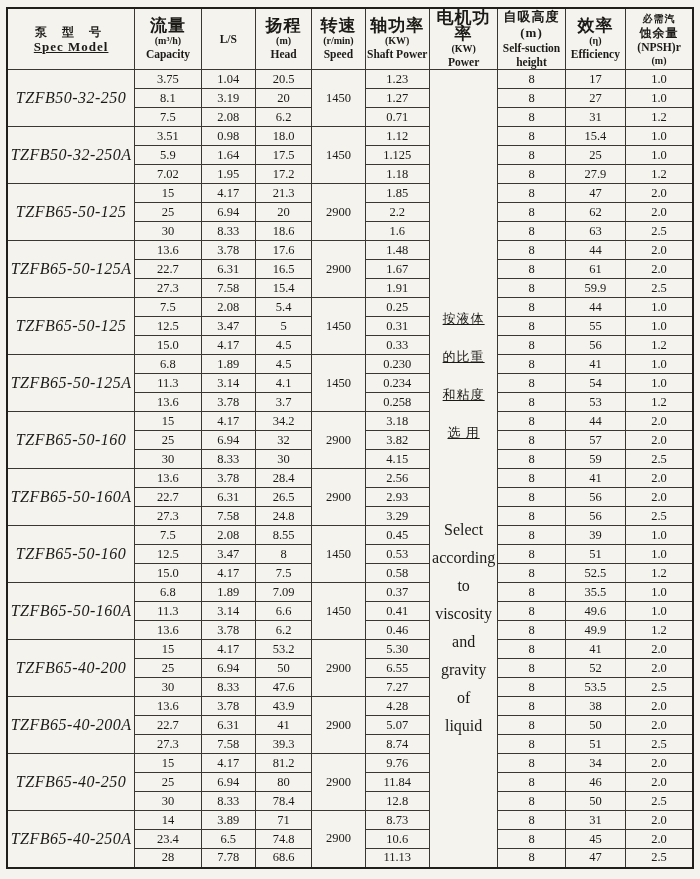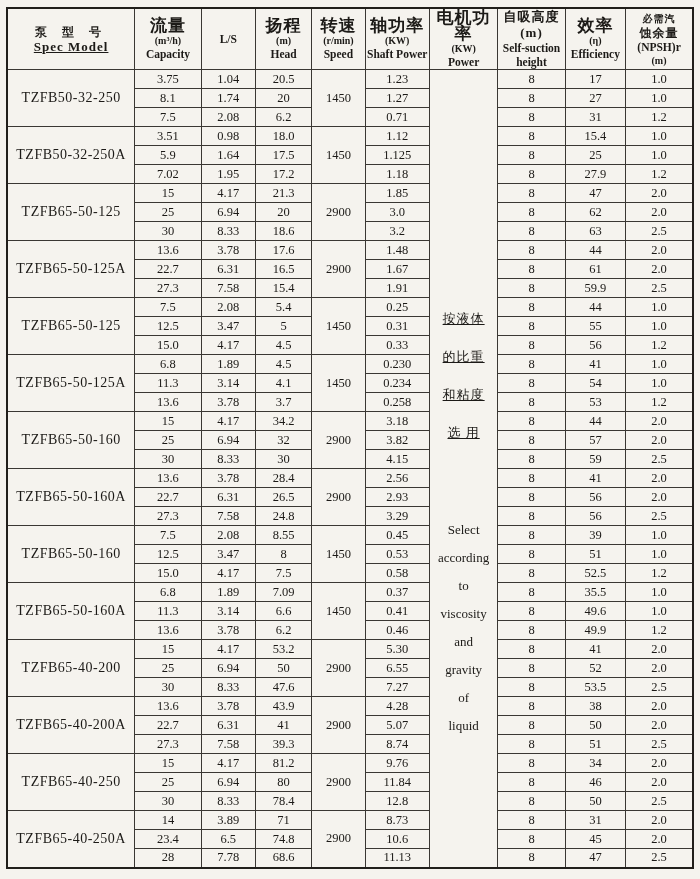--- a/index.html
+++ b/index.html
@@ -39,35 +39,36 @@
   .th-zh  { font-size: 17px; line-height: 16px; letter-spacing: 1px; }
   .th-sub { font-size: 10px; line-height: 13px; font-family: Liberation Serif, serif; }
   .th-en  { font-size: 11.5px; line-height: 14px; }
   th.model-h { text-align: left; padding-left: 18px; }
   th.model-h .th-zh { font-size: 12px; letter-spacing: 6px; }
   th.model-h .th-en { font-size: 13px; letter-spacing: 1px; text-decoration: underline; }
   td.num {
     font-size: 12.5px;
   }
   td.model-cell {
-    font-size: 14px;
+    font-size: 16px;
     letter-spacing: 0.5px;
+    font-style: italic;
   }
   td.power-note {
     vertical-align: top;
   }
   .note-zh {
     margin-top: 104px;
     font-size: 13px;
     letter-spacing: 1px;
   }
   .note-zh div { height: 38px; line-height: 38px; text-decoration: underline; }
   .note-en {
     margin-top: 64px;
-    font-size: 13px;
+    font-size: 16px;
   }
   .note-en div { height: 28px; line-height: 28px; }
 </style>
 </head>
 <body>
 
 <div class="page">
   <table class="spec">
     <colgroup>
       <col style="width:127px">
@@ -158,21 +159,21 @@
               <div>of</div>
               <div>liquid</div>
             </div>
           </td>
           <td class="num">8</td>
           <td class="num">17</td>
           <td class="num">1.0</td>
         </tr>
         <tr>
           <td class="num">8.1</td>
-          <td class="num">1.74</td>
+          <td class="num">3.19</td>
           <td class="num">20</td>
           <td class="num">1.27</td>
           <td class="num">8</td>
           <td class="num">27</td>
           <td class="num">1.0</td>
         </tr>
         <tr>
           <td class="num">7.5</td>
           <td class="num">2.08</td>
           <td class="num">6.2</td>
@@ -218,30 +219,30 @@
           <td class="num" rowspan="3">2900</td>
           <td class="num">1.85</td>
           <td class="num">8</td>
           <td class="num">47</td>
           <td class="num">2.0</td>
         </tr>
         <tr>
           <td class="num">25</td>
           <td class="num">6.94</td>
           <td class="num">20</td>
-          <td class="num">3.0</td>
+          <td class="num">2.2</td>
           <td class="num">8</td>
           <td class="num">62</td>
           <td class="num">2.0</td>
         </tr>
         <tr>
           <td class="num">30</td>
           <td class="num">8.33</td>
           <td class="num">18.6</td>
-          <td class="num">3.2</td>
+          <td class="num">1.6</td>
           <td class="num">8</td>
           <td class="num">63</td>
           <td class="num">2.5</td>
         </tr>
         <tr>
           <td class="model-cell" rowspan="3">TZFB65-50-125A</td>
           <td class="num">13.6</td>
           <td class="num">3.78</td>
           <td class="num">17.6</td>
           <td class="num" rowspan="3">2900</td>

